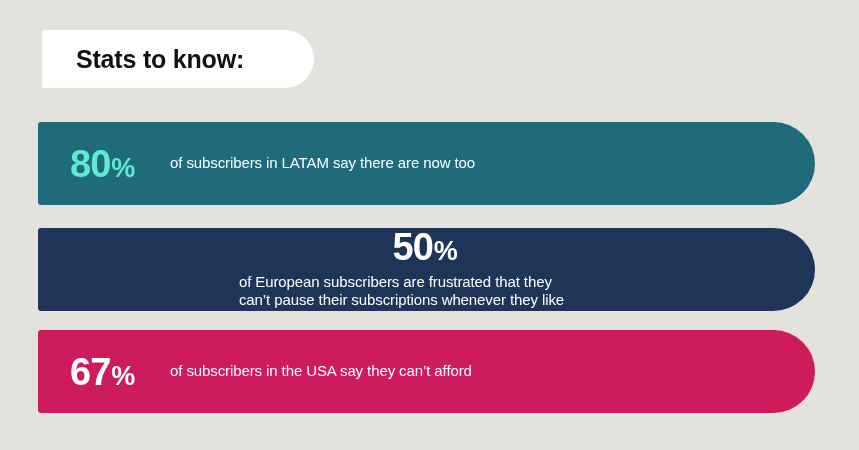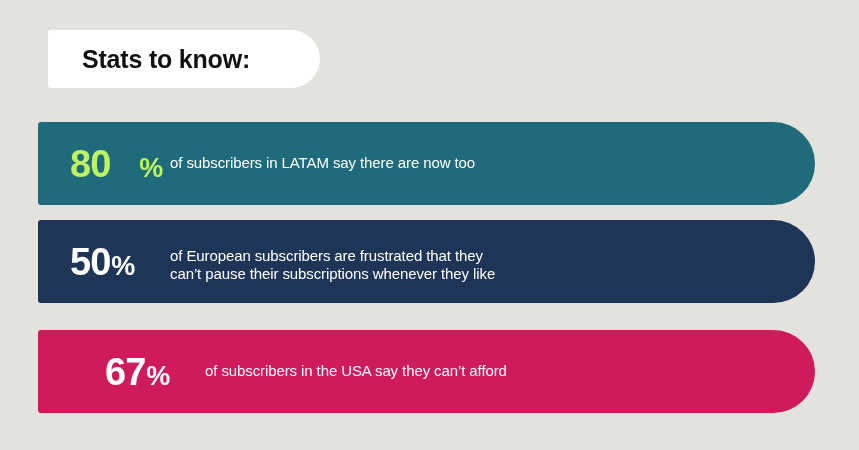--- a/index.html
+++ b/index.html
@@ -16,21 +16,21 @@
   #infographic {
     position: relative;
     width: 859px;
     height: 450px;
     background: #e3e2dc;
   }
 
   
   .header-pill {
     position: absolute;
-    left: 48px;
+    left: 42px;
     top: 30px;
     width: 272px;
     height: 58px;
     background: #ffffff;
     border-radius: 3px 29px 29px 3px;
     display: flex;
     align-items: center;
   }
   .header-title {
     margin-left: 34px;
@@ -46,22 +46,22 @@
     position: absolute;
     left: 38px;
     width: 777px;
     height: 83px;
     border-radius: 3px 42px 42px 3px;
     display: flex;
     align-items: center;
     box-sizing: border-box;
   }
   .stat-bar-1 { top: 122px; }
-  .stat-bar-2 { top: 220px; }
-  .stat-bar-3 { top: 330px; padding-left: 35px; }
+  .stat-bar-2 { top: 228px; flex-direction: column; }
+  .stat-bar-3 { top: 330px; }
 
   .stat-pct {
     flex: 0 0 auto;
     width: 132px;
     padding-left: 32px;
     box-sizing: border-box;
     color: #ffffff;
     font-weight: bold;
     font-size: 38px;
     line-height: 1;
@@ -94,21 +94,21 @@
 </head>
 <body style="background: rgb(227, 226, 220);">
 
 <div id="infographic" style="background: rgb(227, 226, 220);">
 
   <div class="header-pill" style="background: rgb(255, 255, 255);">
     <span class="header-title" style="color: rgb(17, 17, 17);">Stats to know:</span>
   </div>
 
   <div class="stat-bar stat-bar-1" style="background: rgb(31, 107, 123);">
-    <div class="stat-pct" style="color: #bef264; gap: 28px;">
+    <div class="stat-pct" style="color: #5eead4;">
       <span>80</span>
         <span class="pct-sign">%</span>
     </div>
     <div class="stat-text" style="color: rgb(255, 255, 255);">
       <span class="line">of subscribers in LATAM say there are now too</span>
     </div>
   </div>
 
   <div class="stat-bar stat-bar-2" style="background: rgb(30, 53, 87);">
     <div class="stat-pct" style="color: rgb(255, 255, 255);">

